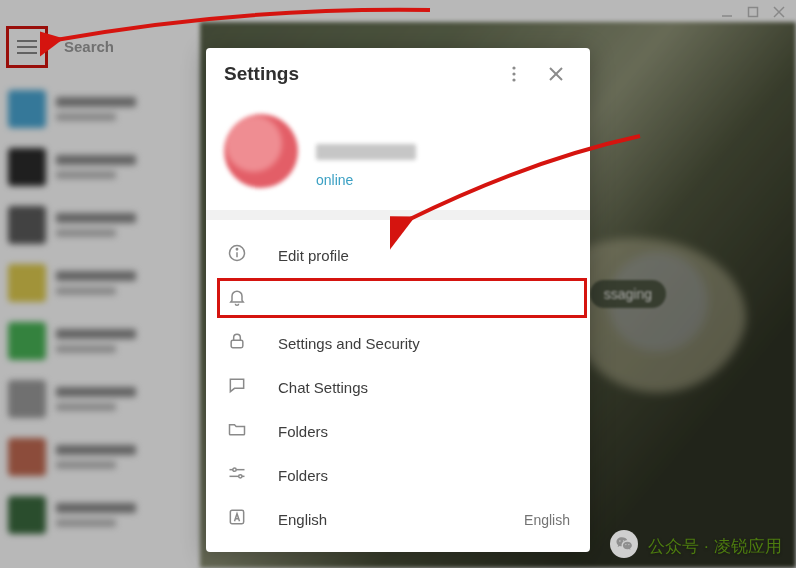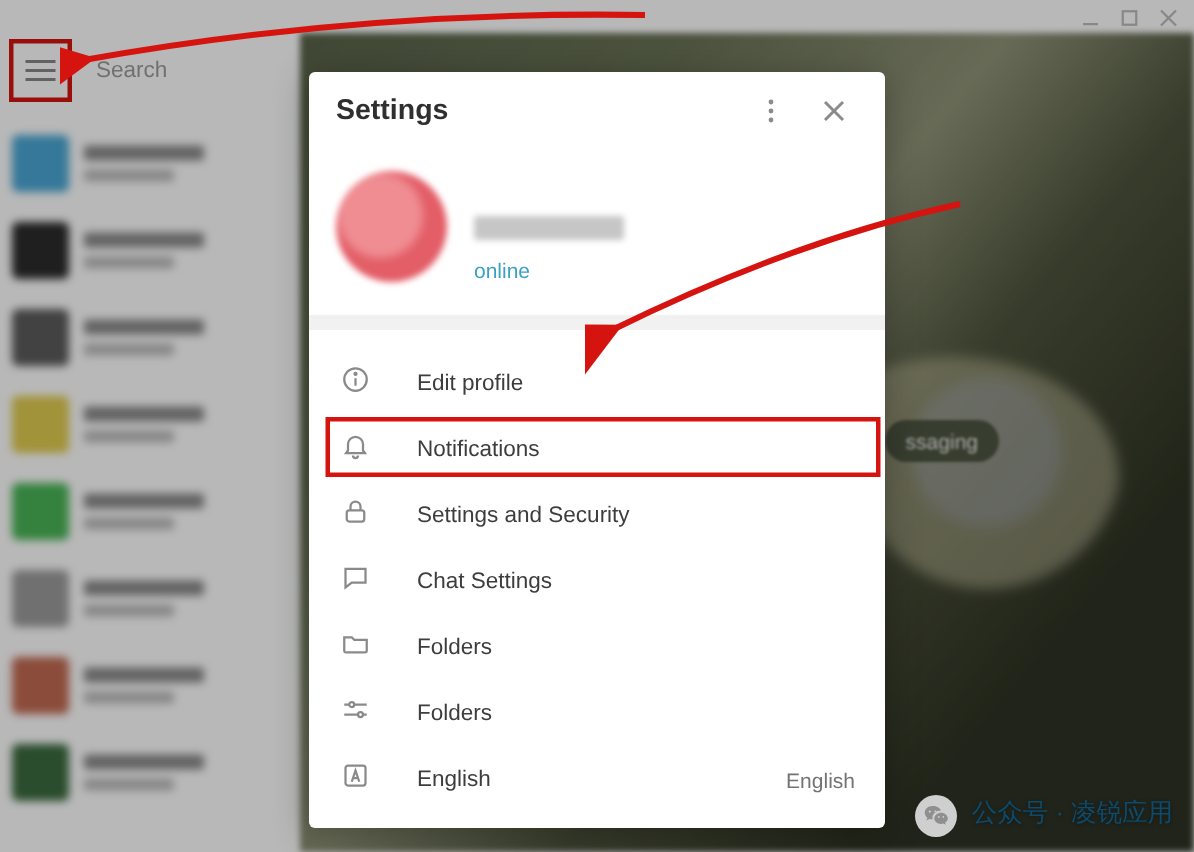--- a/index.html
+++ b/index.html
@@ -7,21 +7,21 @@
     width: 796px; height: 568px;
     font-family: -apple-system, BlinkMacSystemFont, "Segoe UI", Arial, sans-serif;
     background: #fff; overflow: hidden; position: relative;
   }
 
   
   .winctrl { position: absolute; top: 3px; right: 8px; display: flex; gap: 8px; z-index: 60; }
   .winbtn { width: 18px; height: 18px; display: flex; align-items: center; justify-content: center; color: #888; cursor: pointer; font-size: 14px; }
 
   
-  .leftcol { position: absolute; left: 0; top: 0; width: 168px; height: 568px; background: #fff; }
+  .leftcol { position: absolute; left: 0; top: 0; width: 168px; height: 568px; background: #fff; font-weight: bold; }
   .burger-wrap { position: absolute; left: 6px; top: 26px; width: 42px; height: 42px; border: 3px solid #d5140f; display: flex; align-items: center; justify-content: center; }
   .burger { width: 20px; height: 14px; display: flex; flex-direction: column; justify-content: space-between; }
   .burger span { height: 2px; background: #888; display: block; }
   .search-ph { position: absolute; left: 64px; top: 38px; font-size: 15px; color: #9c9c9c; }
 
   
   .chatlist { position: absolute; left: 0; top: 80px; width: 200px; }
   .chatitem { height: 58px; display: flex; align-items: center; padding: 0 8px; filter: blur(3px); }
   .av { width: 38px; height: 38px; border-radius: 4px; margin-right: 10px; }
   .txtln { flex:1; }
@@ -61,21 +61,21 @@
   .micon { width:22px; height:22px; margin-right:30px; color:#8a8a8a; display:flex; align-items:center; justify-content:center; }
   .mitem .label { flex:1; }
   .mitem .val { font-size:14px; color:#737373; }
 
   .hl-edit { position:absolute; left:11px; top:230px; width:370px; height:40px; border:3px solid #d5140f; z-index:45; pointer-events:none; }
 
   
   .arrow { position:absolute; z-index:55; pointer-events:none; }
 
   
-  .wm { position:absolute; right:14px; bottom:10px; display:flex; align-items:flex-start; gap:10px; color:#0c4a6e; font-size:17px; z-index:50; text-shadow:0 1px 3px rgba(0,0,0,0.4);}
+  .wm { position:absolute; right:14px; bottom:10px; display:flex; align-items:flex-end; gap:10px; color:#4d7c0f; font-size:17px; z-index:50; text-shadow:0 1px 3px rgba(0,0,0,0.4);}
   .wmicon { width:28px; height:28px; border-radius:50%; background:#cfcfcf; display:flex; align-items:center; justify-content:center; }
 </style>
 </head>
 <body>
 
 <div class="winctrl">
   <div class="winbtn">
     <svg width="12" height="12" viewBox="0 0 12 12">
         <line x1="1" y1="10" x2="11" y2="10" stroke="currentColor" stroke-width="1.5"></line>
       </svg>
@@ -208,21 +208,20 @@
       <span class="label">Edit profile</span>
     </div>
 
     <div class="mitem">
       <span class="micon">
         <svg width="20" height="20" viewBox="0 0 24 24" fill="none" stroke="currentColor" stroke-width="1.8">
             <path d="M6 16v-5a6 6 0 0 1 12 0v5l1.5 2h-15z"></path>
             <path d="M10 20a2 2 0 0 0 4 0"></path>
           </svg>
       </span>
-      <span class="label">Notifications</span>
     </div>
 
     <div class="mitem">
       <span class="micon">
         <svg width="20" height="20" viewBox="0 0 24 24" fill="none" stroke="currentColor" stroke-width="1.8">
             <rect x="5" y="11" width="14" height="9" rx="2"></rect>
             <path d="M8 11V8a4 4 0 0 1 8 0v3"></path>
           </svg>
       </span>
       <span class="label">Settings and Security</span>

